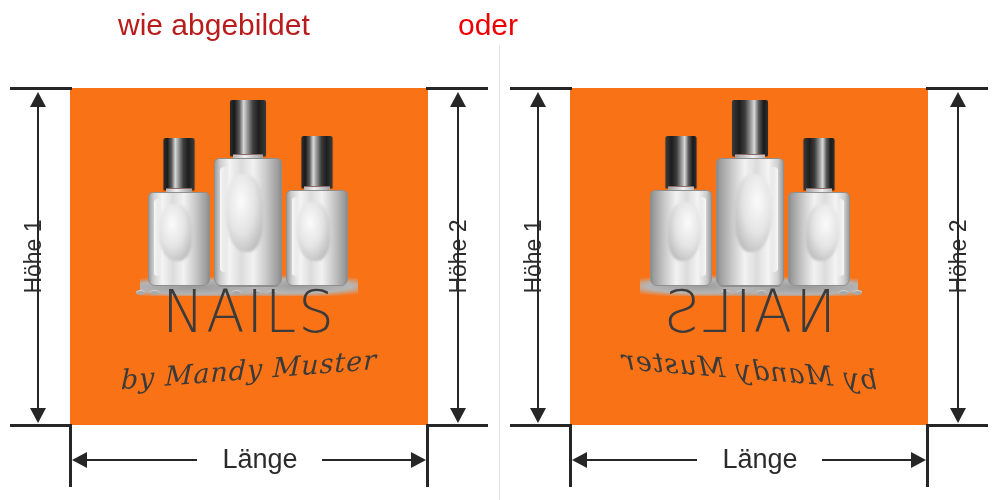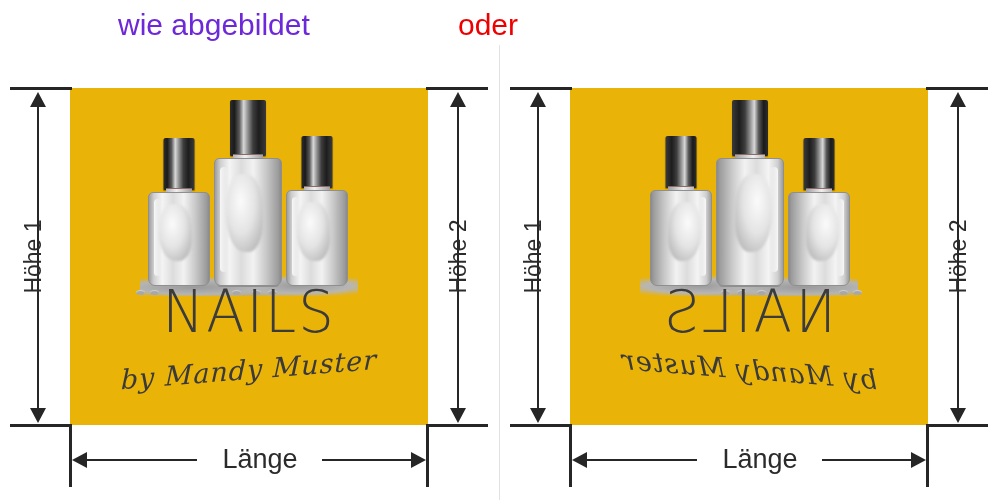--- a/index.html
+++ b/index.html
@@ -22,40 +22,40 @@
     width: 1000px;
     height: 500px;
   }
 
   
   .header-label {
     position: absolute;
     font-size: 30px;
     font-weight: 400;
     letter-spacing: 0px;
-    color: #6d28d9;
+    color: #b91c1c;
     white-space: nowrap;
     line-height: 1;
   }
   .header-label.accent { color: #ee0000; }
 
   
   .center-divider {
     position: absolute;
     left: 499px;
     top: 45px;
     width: 1px;
     height: 455px;
     background: #e2e2e2;
   }
 
   
   .art-box {
     position: absolute;
-    background: #eab308;
+    background: #f97316;
     overflow: hidden;
   }
   .art-inner {
     position: absolute;
     left: 0; top: 0;
     width: 100%;
     height: 100%;
   }
   .art-inner.mirrored { transform: scaleX(-1); }
 

